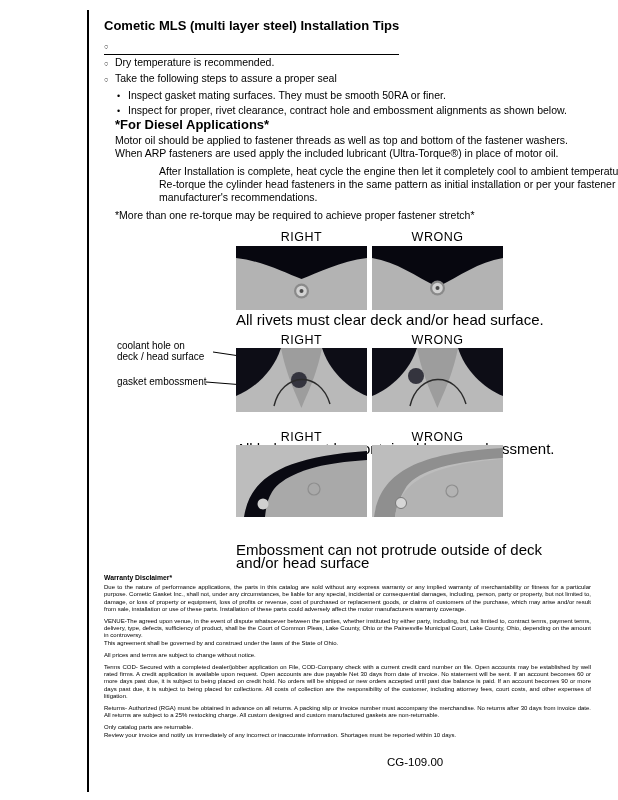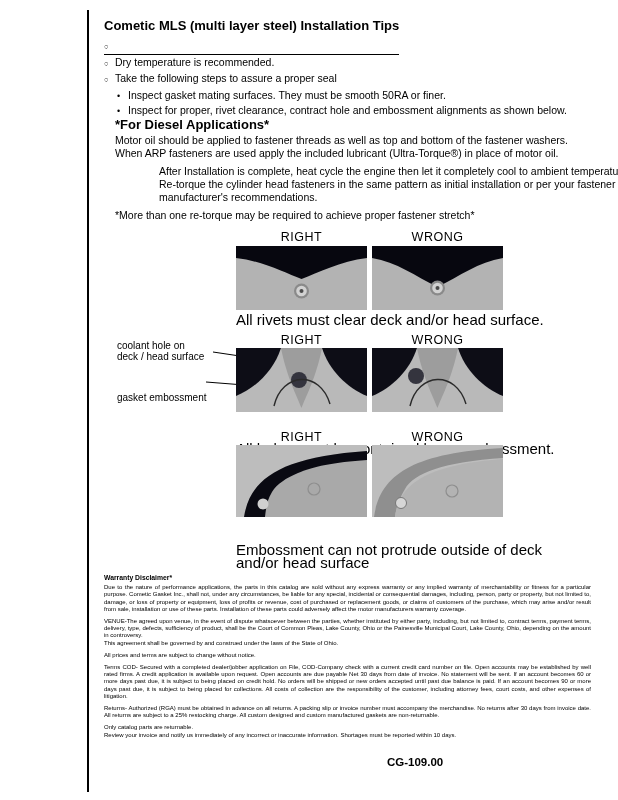--- a/index.html
+++ b/index.html
@@ -19,26 +19,26 @@
   .para{left:115px;width:477px;font-size:10.5px;line-height:13px;}
   .p1{top:134px;} .p2{top:165px;margin-left:44px;} .note{top:209px;}
   .hdr{width:131px;text-align:center;font-size:12.5px;letter-spacing:.5px;}
   .r1h{top:230px;} .r2h{top:333px;} .r3h{top:430px;}
   .cl{left:236px;} .cr{left:372px;}
   .panel{width:131px;display:block;}
   .r1p{top:246px;height:64px;} .r2p{top:348px;height:64px;} .r3p{top:445px;height:72px;}
   .cap{left:236px;font-size:15px;line-height:12.5px;}
   .cap1{top:314px;} .cap2{top:415px;margin-top:28px;} .cap3{top:520px;margin-top:24px;}
   .dlabel{left:117px;font-size:10px;line-height:11px;}
-  .dl1{top:340px;} .dl2{top:376px;margin-top:16px;}
+  .dl1{top:340px;} .dl2{top:376px;}
   .preline{white-space:pre-line;}
   .warr{left:104px;top:574px;width:487px;font-size:6px;line-height:7.2px;text-align:justify;}
   .warr-h{font-size:6.8px;font-weight:bold;margin-bottom:3px;text-align:left;}
   .warr p{margin:0 0 5px 0;}
-  .footer{left:387px;top:756px;font-size:11.5px;font-weight:bold;}
+  .footer{left:387px;top:756px;font-size:11.5px;}
 </style>
 </head>
 <body>
 
 <div class="abs vrule"></div>
 
 <div class="abs" style="left:104px;top:16px;">
   <span class="title" style="position:static;">Cometic MLS (multi layer steel) Installation Tips</span>
 </div>
 

